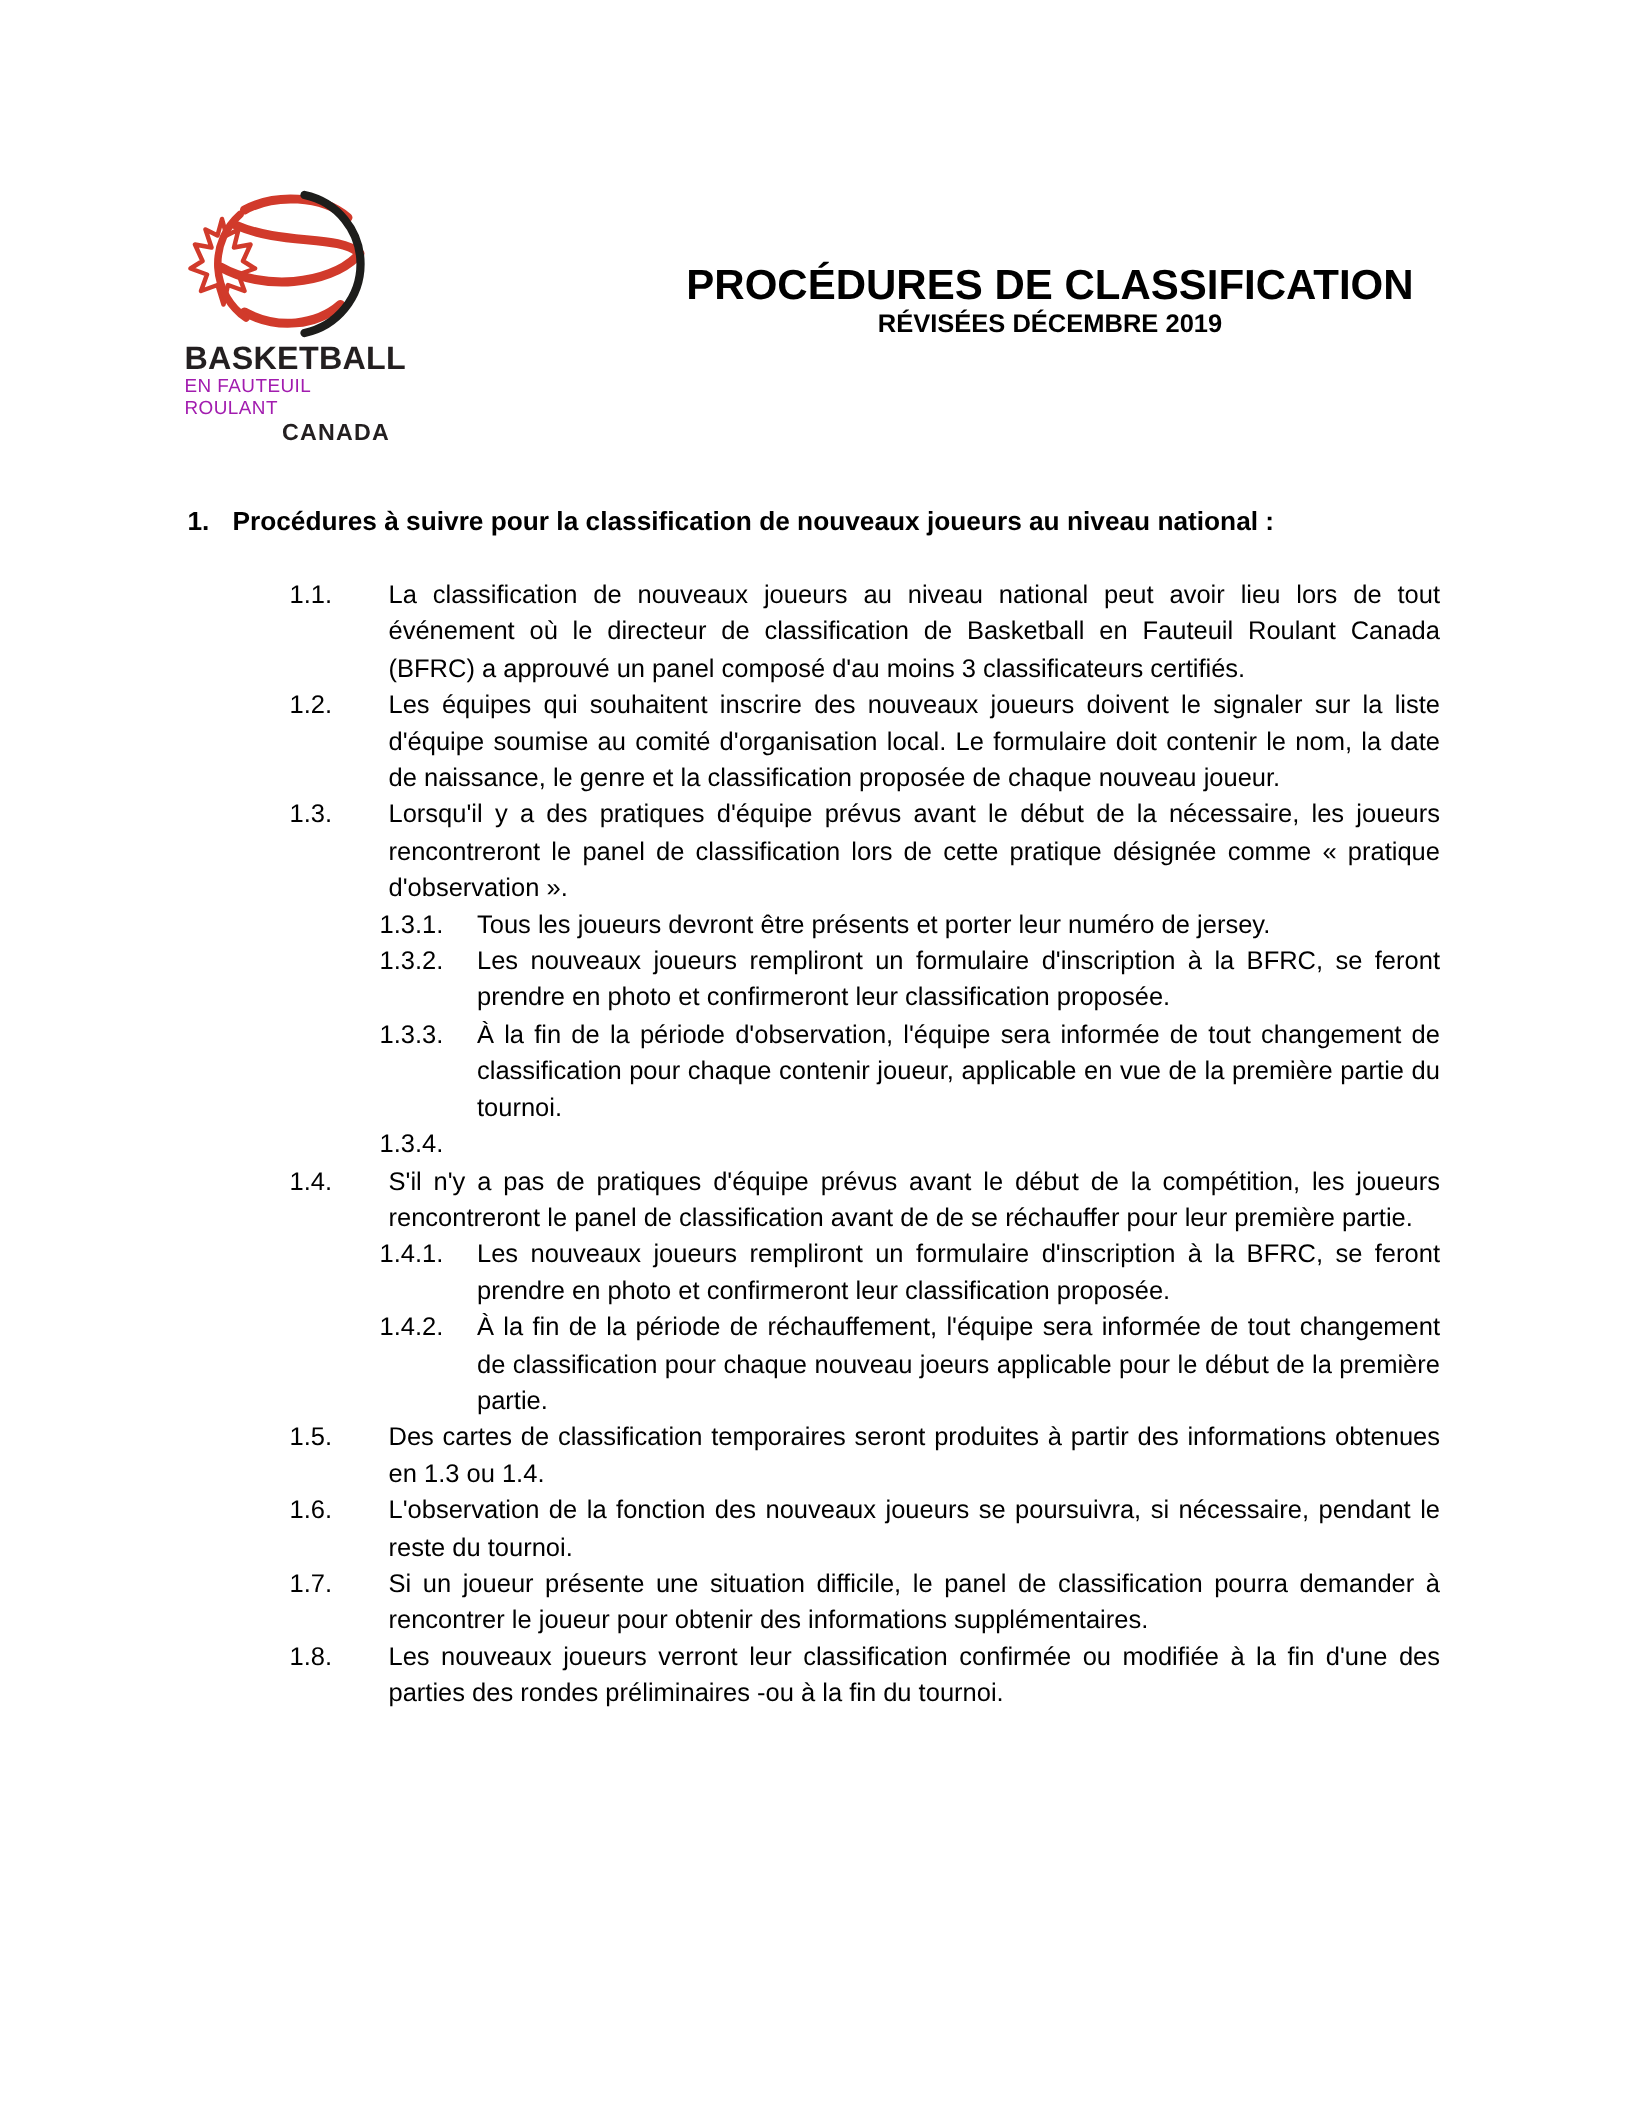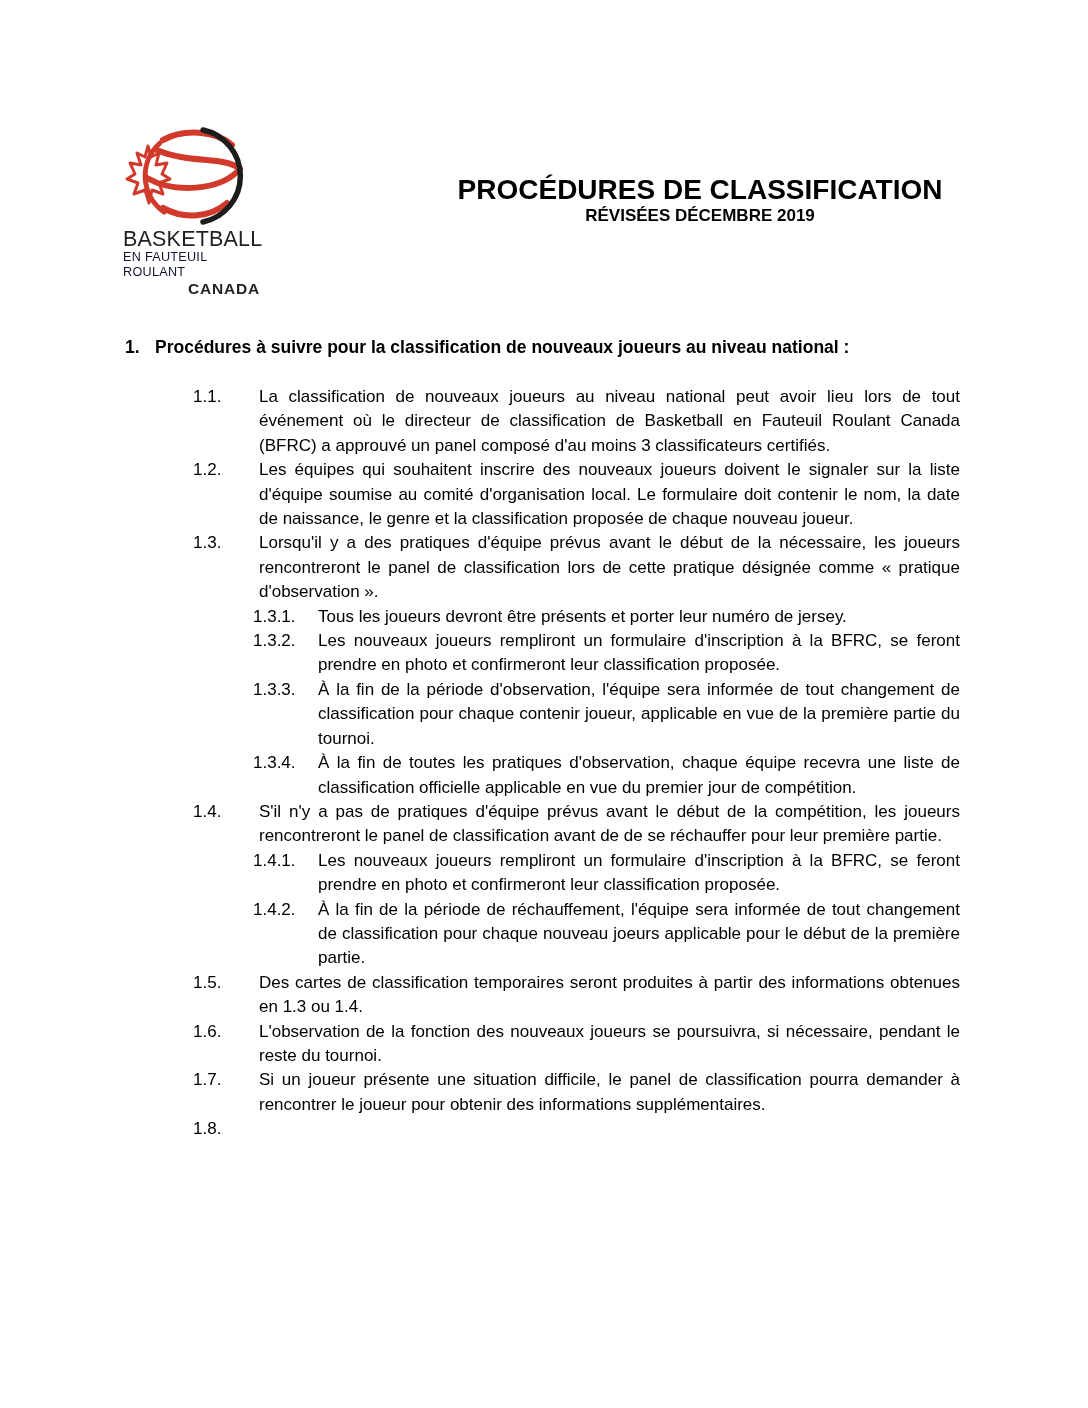--- a/index.html
+++ b/index.html
@@ -10,22 +10,22 @@
     margin:0 auto;
     background:#ffffff;
     font-family:"Liberation Sans", sans-serif;
     color:#000000;
     overflow:hidden;
   }
   
   .logo{position:absolute;left:123px;top:126px;width:140px;}
   .logo svg{display:block;}
   .logo-text{margin-top:2px;width:137px;color:#231f20;}
-  .logo-l1{font-size:21.5px;font-weight:normal;letter-spacing:0.2px;line-height:22px;}
-  .logo-l2{font-size:12.6px;font-weight:500;letter-spacing:0.3px;line-height:15px;color:#0f172a;}
+  .logo-l1{font-size:21.5px;font-weight:bold;letter-spacing:0.2px;line-height:22px;}
+  .logo-l2{font-size:12.6px;font-weight:500;letter-spacing:0.3px;line-height:15px;color:#a21caf;}
   .logo-l3{font-size:15.5px;font-weight:bold;letter-spacing:0.8px;line-height:18px;text-align:right;}
   
   .header{position:absolute;left:400px;top:176px;width:600px;text-align:center;}
   .doc-title{font-size:28px;font-weight:bold;line-height:27px;}
   .doc-subtitle{font-size:17px;font-weight:bold;line-height:25px;}
   
   .content{position:absolute;left:125px;top:336px;width:835px;}
   .heading-row{display:flex;font-size:17.5px;font-weight:bold;line-height:23px;}
   .heading-num{flex:0 0 30px;}
   .heading-text{flex:1;}
@@ -99,21 +99,20 @@
         <div class="item lvl2">
           <span class="num">1.3.2.</span>
           <span class="txt">Les nouveaux joueurs rempliront un formulaire d'inscription à la BFRC, se feront prendre en photo et confirmeront leur classification proposée.</span>
         </div>
         <div class="item lvl2">
           <span class="num">1.3.3.</span>
           <span class="txt">À la fin de la période d'observation, l'équipe sera informée de tout changement de classification pour chaque contenir joueur,  applicable en vue de la première partie du tournoi.</span>
         </div>
         <div class="item lvl2">
           <span class="num">1.3.4.</span>
-          <span class="txt">À la fin de toutes les pratiques d'observation, chaque équipe recevra une liste de classification officielle applicable en vue du premier jour de compétition.</span>
         </div>
         <div class="item lvl1">
           <span class="num">1.4.</span>
           <span class="txt">S'il n'y a pas de pratiques d'équipe prévus avant le début de la compétition, les joueurs rencontreront le panel de classification avant de de se réchauffer pour leur première partie.</span>
         </div>
         <div class="item lvl2">
           <span class="num">1.4.1.</span>
           <span class="txt">Les nouveaux joueurs rempliront un formulaire d'inscription à la BFRC, se feront prendre en photo et confirmeront leur classification proposée.</span>
         </div>
         <div class="item lvl2">
@@ -127,17 +126,18 @@
         <div class="item lvl1">
           <span class="num">1.6.</span>
           <span class="txt">L'observation de la fonction des nouveaux joueurs se poursuivra, si nécessaire, pendant le reste du tournoi.</span>
         </div>
         <div class="item lvl1">
           <span class="num">1.7.</span>
           <span class="txt">Si un joueur présente une situation difficile, le panel de classification pourra demander à rencontrer le joueur pour obtenir des informations supplémentaires.</span>
         </div>
         <div class="item lvl1">
           <span class="num">1.8.</span>
+          <span class="txt">Les nouveaux joueurs verront leur classification confirmée ou modifiée à la fin d'une des parties des rondes préliminaires -ou à la fin du tournoi.</span>
         </div>
       </div>
   </div>
 
 </div>
 
 </body></html>

